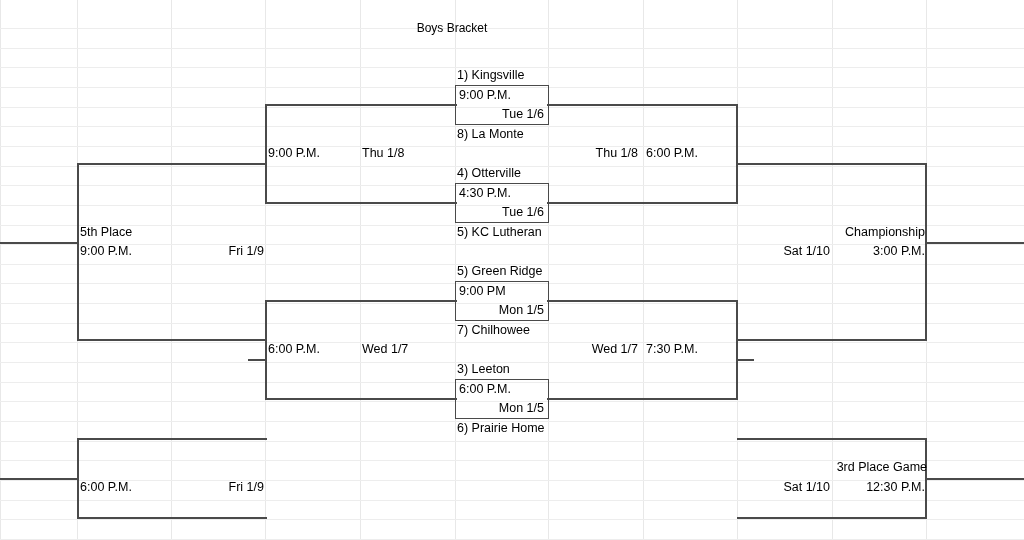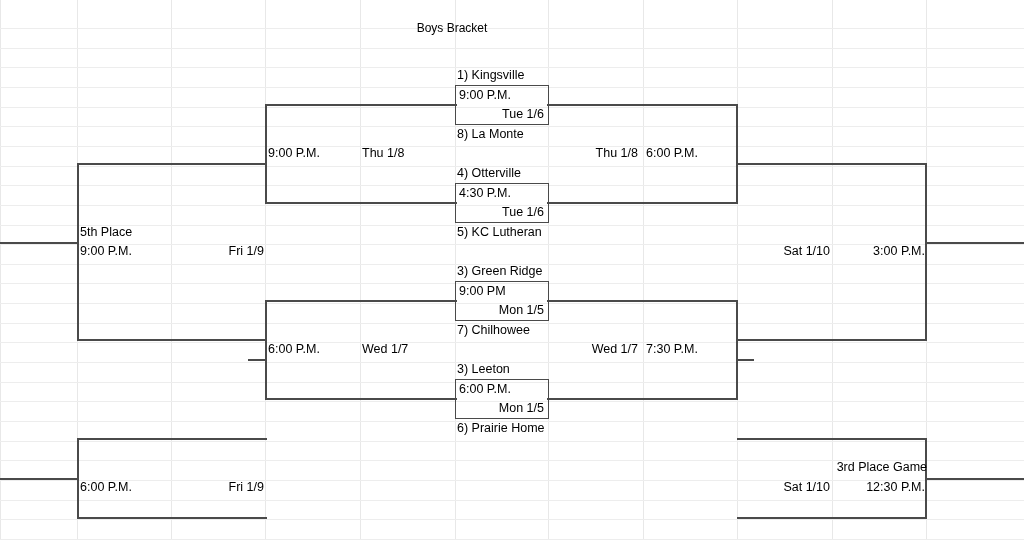--- a/index.html
+++ b/index.html
@@ -172,21 +172,21 @@
 
   <div class="team-label" style="left:457px; top:164px;">4) Otterville</div>
   <div class="game-box" style="left:455px; top:183px; width:94px; height:40px;">
     <span class="gb-time">4:30 P.M.</span>
     <span class="gb-date">Tue 1/6</span>
   </div>
   <div class="bline h" style="left:440px; top:202px; width:17px;"></div>
   <div class="bline h" style="left:547px; top:202px; width:18px;"></div>
   <div class="team-label" style="left:457px; top:223px;">5) KC Lutheran</div>
 
-  <div class="team-label" style="left:457px; top:262px;">3) Green Ridge</div>
+  <div class="team-label" style="left:457px; top:262px;">5) Green Ridge</div>
   <div class="game-box" style="left:455px; top:281px; width:94px; height:40px;">
     <span class="gb-time">9:00 PM</span>
     <span class="gb-date">Mon 1/5</span>
   </div>
   <div class="bline h" style="left:440px; top:300px; width:17px;"></div>
   <div class="bline h" style="left:547px; top:300px; width:18px;"></div>
   <div class="team-label" style="left:457px; top:321px;">7) Chilhowee</div>
 
   <div class="team-label" style="left:457px; top:360px;text-align:center;">3) Leeton</div>
   <div class="game-box" style="left:455px; top:379px; width:94px; height:40px;">
@@ -237,20 +237,21 @@
   <div class="bline v" style="left:77px; top:438px; height:80px;"></div>
   <div class="bline h" style="left:77px; top:517px; width:190px;"></div>
   <div class="bline h" style="left:0px; top:478px; width:78px;"></div>
   <div class="cell-text left" style="left:80px; top:478px; width:90px;">6:00 P.M.</div>
   <div class="cell-text right" style="left:170px; top:478px; width:94px;">Fri 1/9</div>
 
   <div class="bline h" style="left:737px; top:163px; width:190px;"></div>
   <div class="bline v" style="left:925px; top:163px; height:178px;"></div>
   <div class="bline h" style="left:737px; top:339px; width:190px;"></div>
   <div class="bline h" style="left:925px; top:242px; width:99px;"></div>
+  <div class="cell-text right" style="left:795px; top:223px; width:130px;">Championship</div>
   <div class="cell-text right" style="left:740px; top:242px; width:90px;">Sat 1/10</div>
   <div class="cell-text right" style="left:833px; top:242px; width:92px;">3:00 P.M.</div>
 
   <div class="bline h" style="left:737px; top:438px; width:190px;"></div>
   <div class="bline v" style="left:925px; top:438px; height:80px;"></div>
   <div class="bline h" style="left:737px; top:517px; width:190px;"></div>
   <div class="bline h" style="left:925px; top:478px; width:99px;"></div>
   <div class="cell-text right" style="left:795px; top:458px; width:132px;">3rd Place Game</div>
   <div class="cell-text right" style="left:740px; top:478px; width:90px;">Sat 1/10</div>
   <div class="cell-text right" style="left:833px; top:478px; width:92px;">12:30 P.M.</div>

